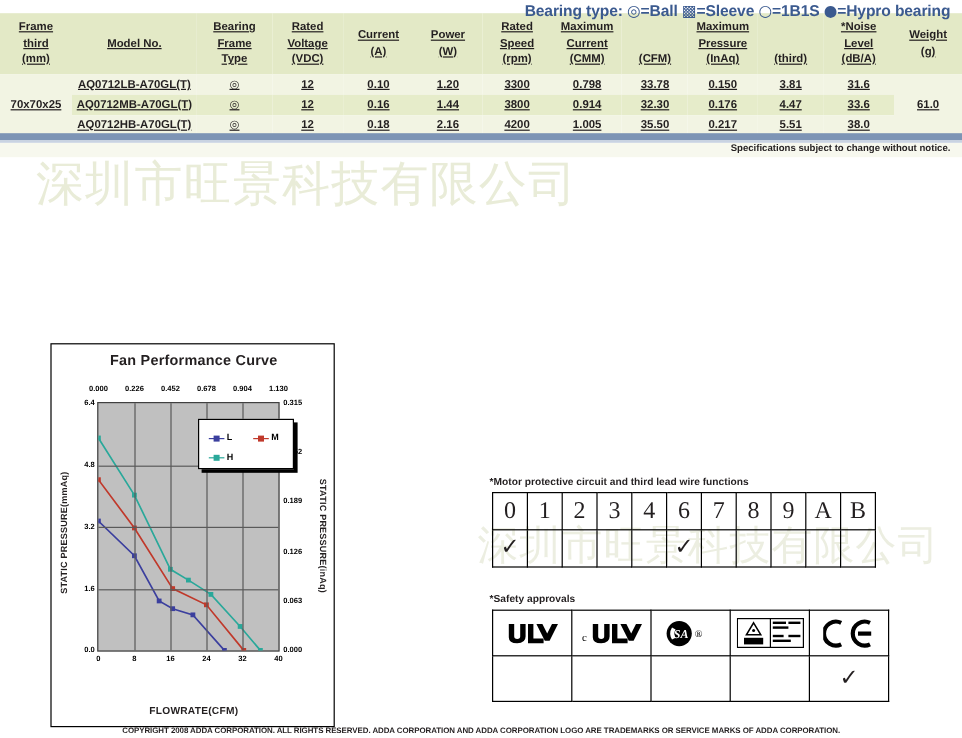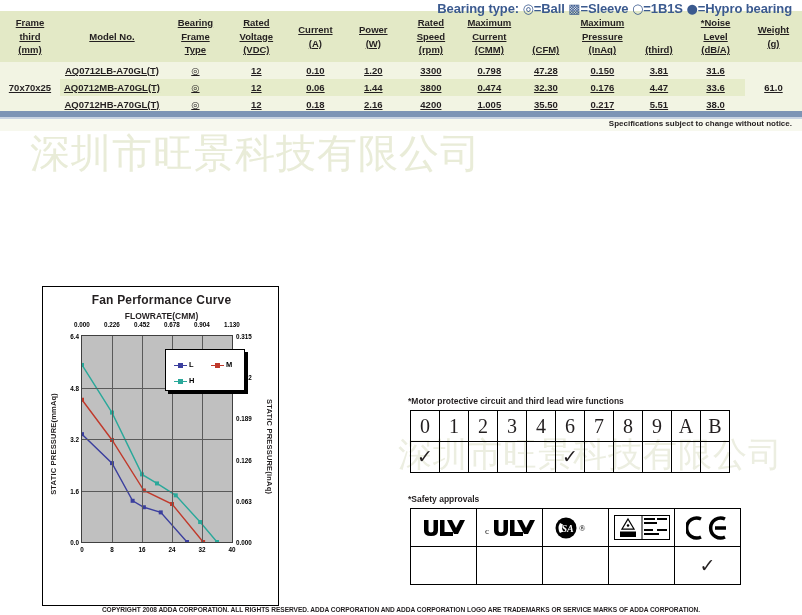--- a/index.html
+++ b/index.html
@@ -199,34 +199,34 @@
     <tbody>
       <tr>
         <td class="frame-size" rowspan="3">70x70x25</td>
         <td class="model">AQ0712LB-A70GL(T)</td>
         <td class="bearing-sym">◎</td>
         <td>12</td>
         <td>0.10</td>
         <td>1.20</td>
         <td>3300</td>
         <td>0.798</td>
-        <td>47.28</td>
+        <td>33.78</td>
         <td>0.150</td>
         <td>3.81</td>
         <td>31.6</td>
         <td rowspan="3">61.0</td>
       </tr>
       <tr class="alt">
         <td class="model">AQ0712MB-A70GL(T)</td>
         <td class="bearing-sym">◎</td>
         <td>12</td>
-        <td>0.06</td>
+        <td>0.16</td>
         <td>1.44</td>
         <td>3800</td>
-        <td>0.474</td>
+        <td>0.914</td>
         <td>32.30</td>
         <td>0.176</td>
         <td>4.47</td>
         <td>33.6</td>
       </tr>
       <tr>
         <td class="model">AQ0712HB-A70GL(T)</td>
         <td class="bearing-sym">◎</td>
         <td>12</td>
         <td>0.18</td>
@@ -241,21 +241,21 @@
     </tbody>
   </table>
 </div>
 
 <div id="divider-bar"></div>
 <div id="notice-band"></div>
 <div id="spec-notice">Specifications subject to change without notice.</div>
 
 <div id="chart-card">
   <div id="chart-title">Fan Performance Curve</div>
-  <div id="cmm-axis-title">FLOWRATE(CMM)</div>
+  <div id="cfm-axis-title">FLOWRATE(CFM)</div>
 
   <div class="axis-name" id="ylabel-left">STATIC PRESSURE(mmAq)</div>
   <div class="axis-name" id="ylabel-right">STATIC PRESSURE(inAq)</div>
 
   <div id="top-ticks">
       <div class="tick top" style="left: 39px;">0.000</div>
       <div class="tick top" style="left: 69px;">0.226</div>
       <div class="tick top" style="left: 99px;">0.452</div>
       <div class="tick top" style="left: 129px;">0.678</div>
       <div class="tick top" style="left: 159px;">0.904</div>

